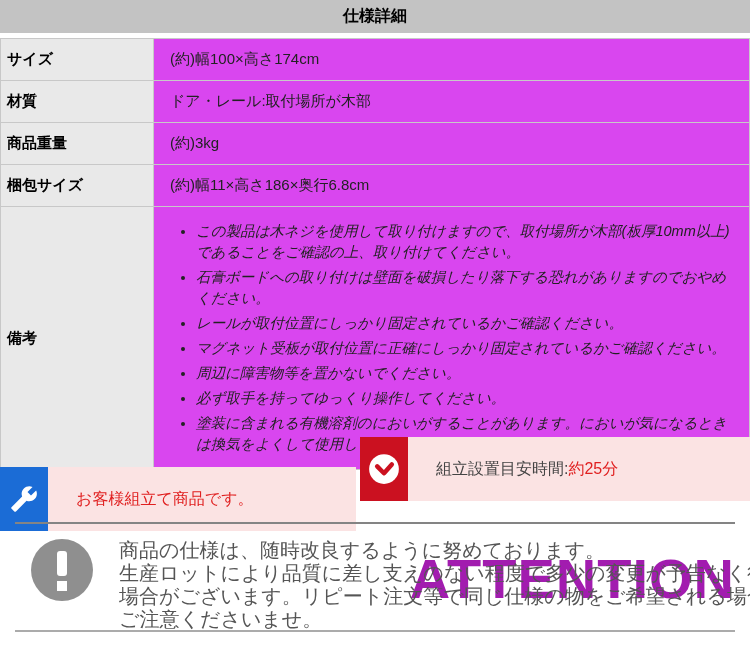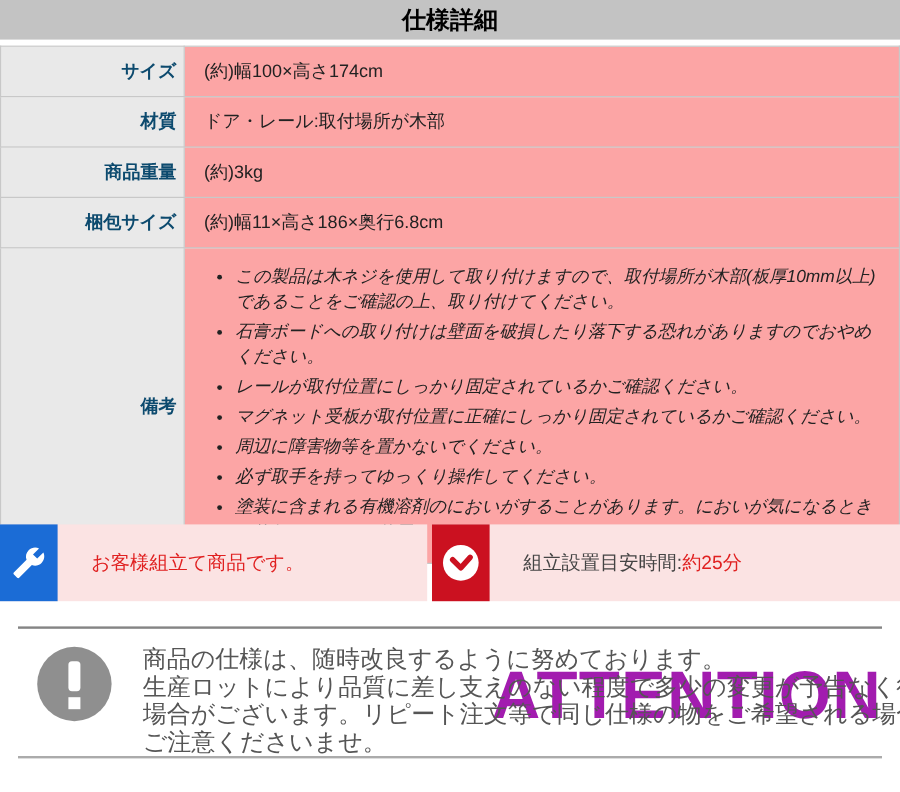--- a/index.html
+++ b/index.html
@@ -5,45 +5,45 @@
   html,body { margin:0; padding:0; background:#ffffff; }
   .page {
     position:relative; width:750px; height:660px; background:#ffffff;
     font-family:"Liberation Sans","DejaVu Sans",sans-serif; overflow:hidden; color:#222;
   }
 
   
   .title-bar {
     position:absolute; top:0; left:0; width:750px; height:33px;
     background:#c3c3c3; display:flex; align-items:center; justify-content:center;
-    font-size:20px; font-weight:bold; color:#000;
+    font-size:16px; font-weight:bold; color:#000;
   }
 
   
   .spec-table {
     position:absolute; top:38px; left:0; width:750px;
     border-collapse:collapse; table-layout:fixed;
   }
   .spec-table th, .spec-table td {
     border:1px solid #c8c8c8; font-size:15px; vertical-align:middle;
   }
   .spec-table th {
-    width:140px; background:#e9e9e9; color:#0c4a6e; font-weight:bold;
-    text-align:right; padding:0 6px;
+    width:140px; background:#e9e9e9; color:#000000; font-weight:bold;
+    text-align:left; padding:0 6px;
   }
-  .spec-table td { background:#fca5a5; color:#222; padding:0 16px; text-align:left; }
+  .spec-table td { background:#d946ef; color:#222; padding:0 16px; text-align:left; }
   .spec-table tr.simple th, .spec-table tr.simple td { height:41px; }
   .spec-table td.remarks-cell { padding:10px 10px 10px 16px;font-style:italic; }
   ul.remarks { margin:2px 0; padding-left:26px; }
   ul.remarks li { margin:4px 0; line-height:21px; font-size:14.5px; color:#222; }
 
   
   .notices { position:absolute; top:437px; left:0; width:750px; height:64px; display:flex; }
   .notice { display:flex; background:#fbe3e3; height:64px; }
-  .notice-1 { width:356px; margin-right:4px; }
+  .notice-1 { width:356px; margin-right:4px;margin-top:30px; }
   .notice-2 { flex:1; }
   .notice-icon {
     width:48px; height:64px; display:flex; align-items:center; justify-content:center;
     flex-shrink:0;
   }
   .notice-icon.blue { background:#1b6cd6; }
   .notice-icon.red  { background:#cb1120; }
   .notice-body { display:flex; align-items:center; padding-left:28px; font-size:16px; }
   .red-text  { color:#e02020; }
   .dark-text { color:#444; }

